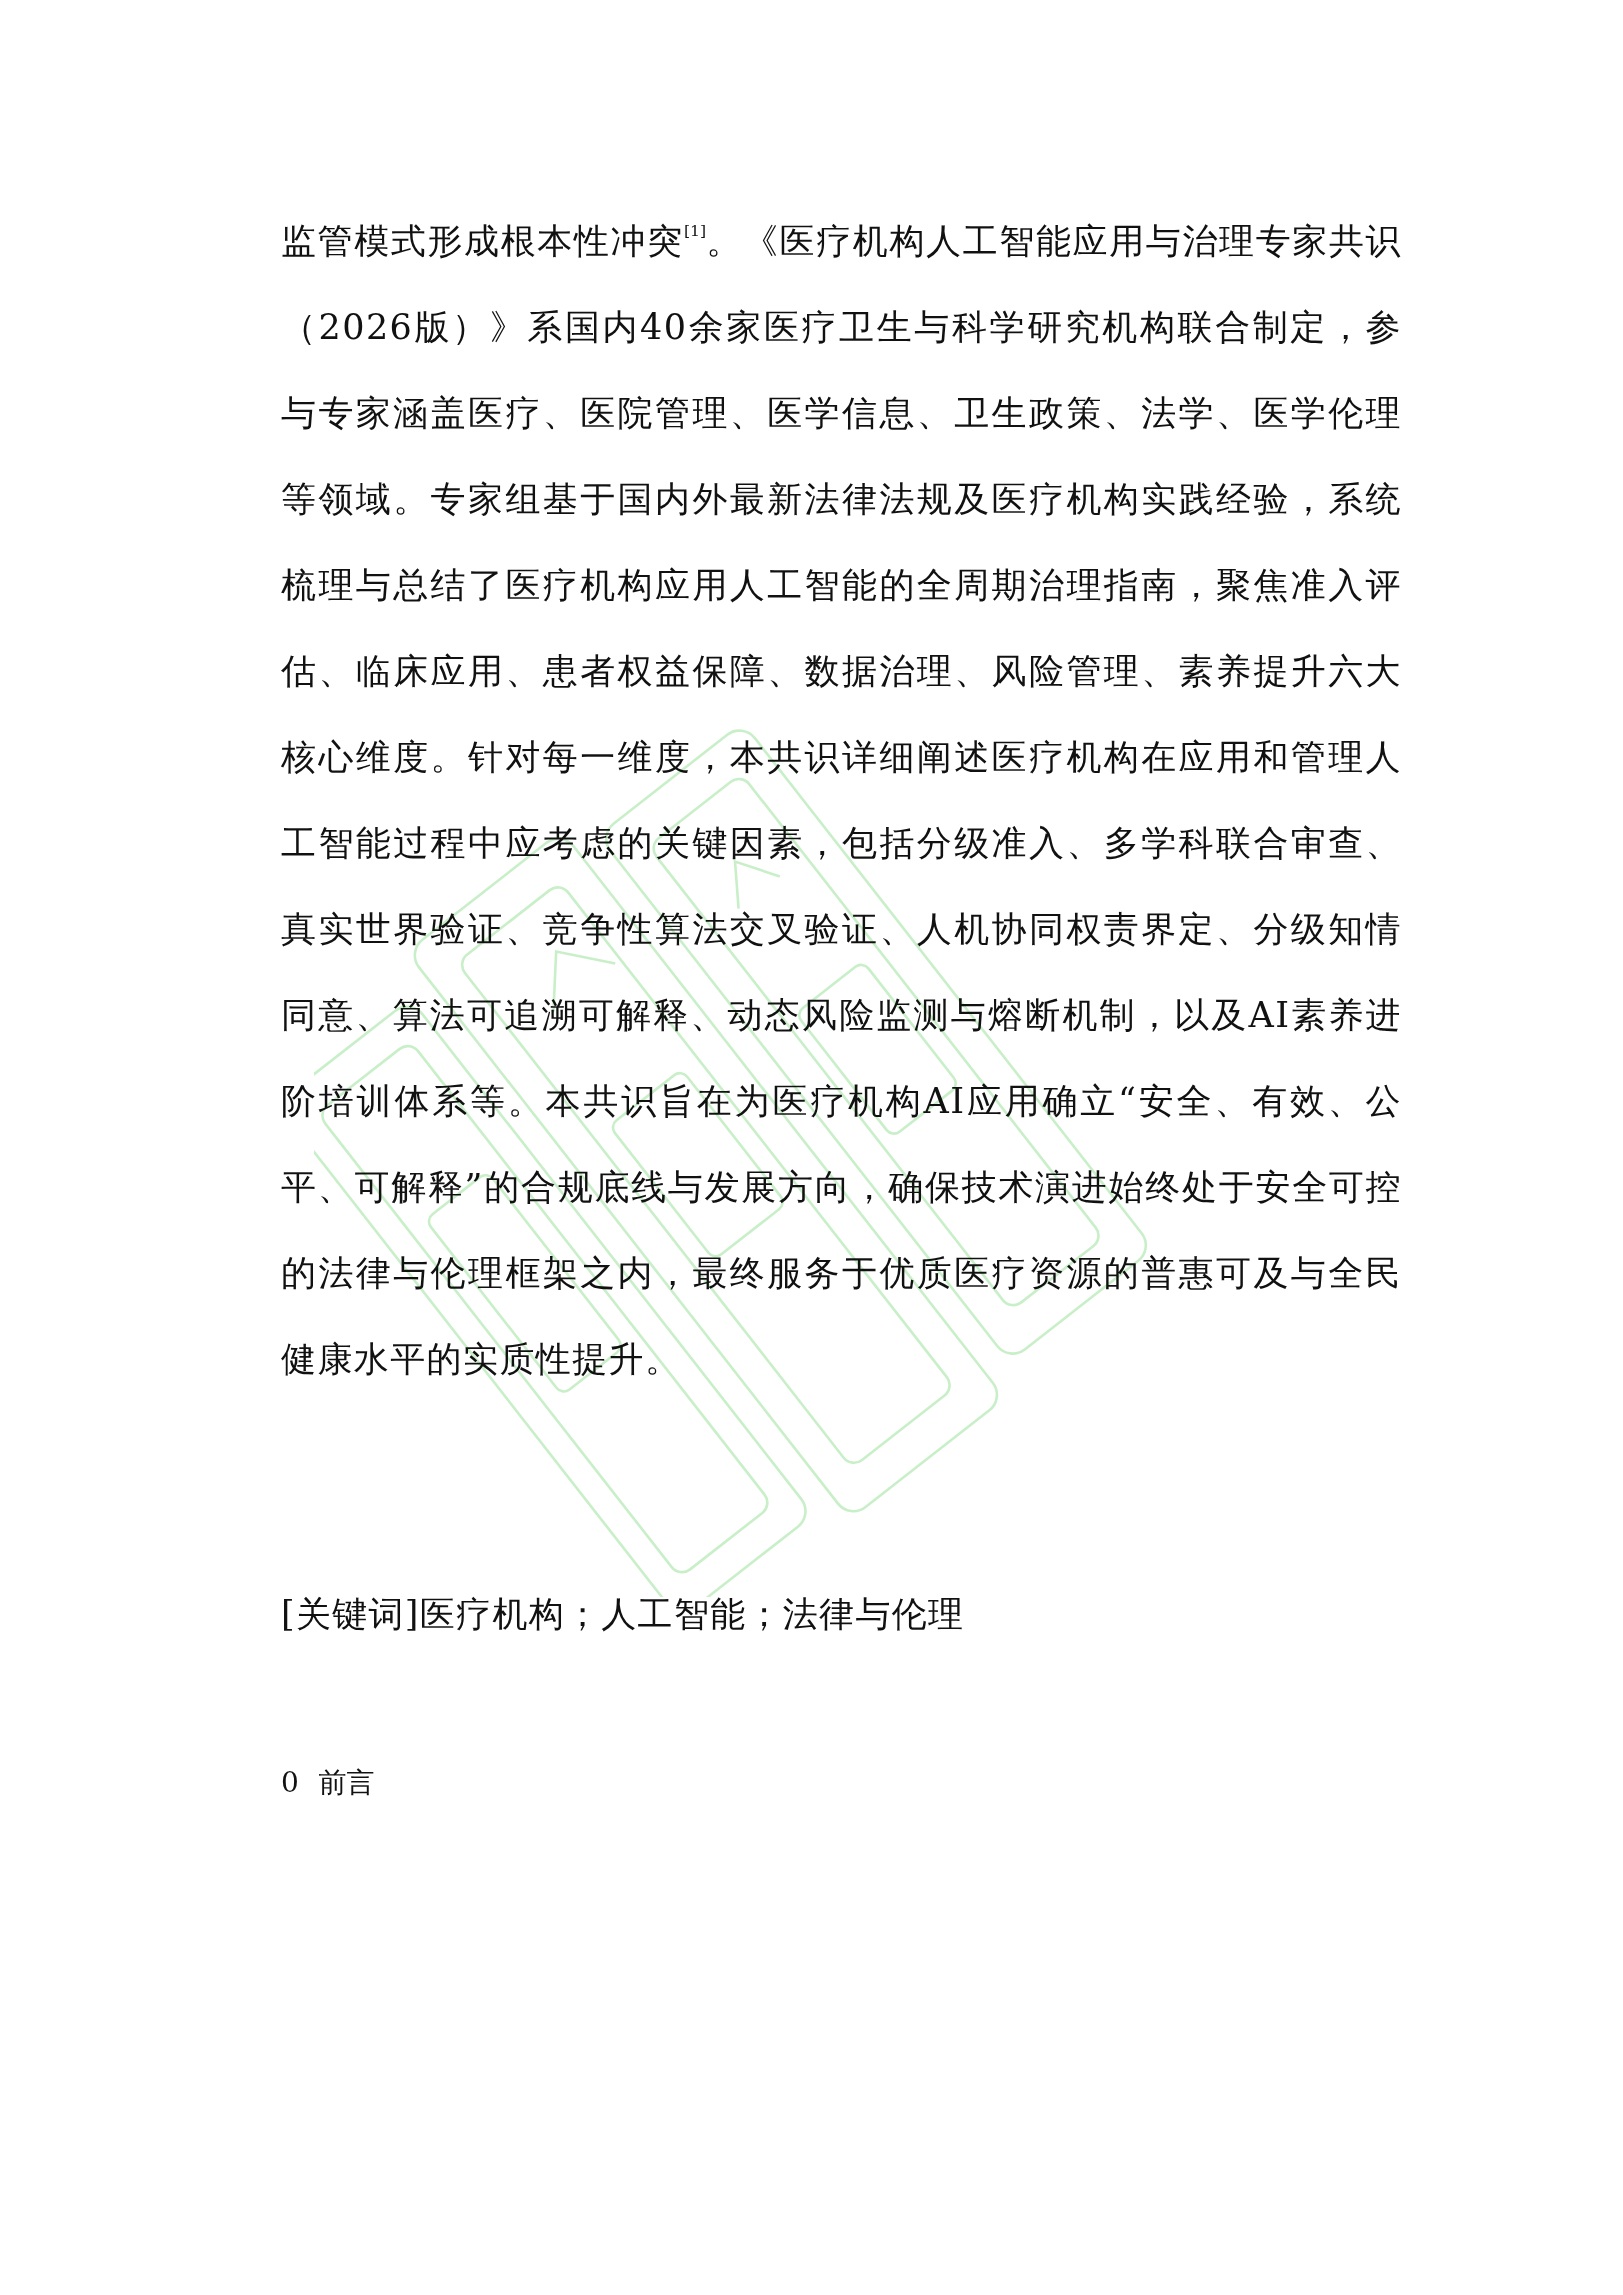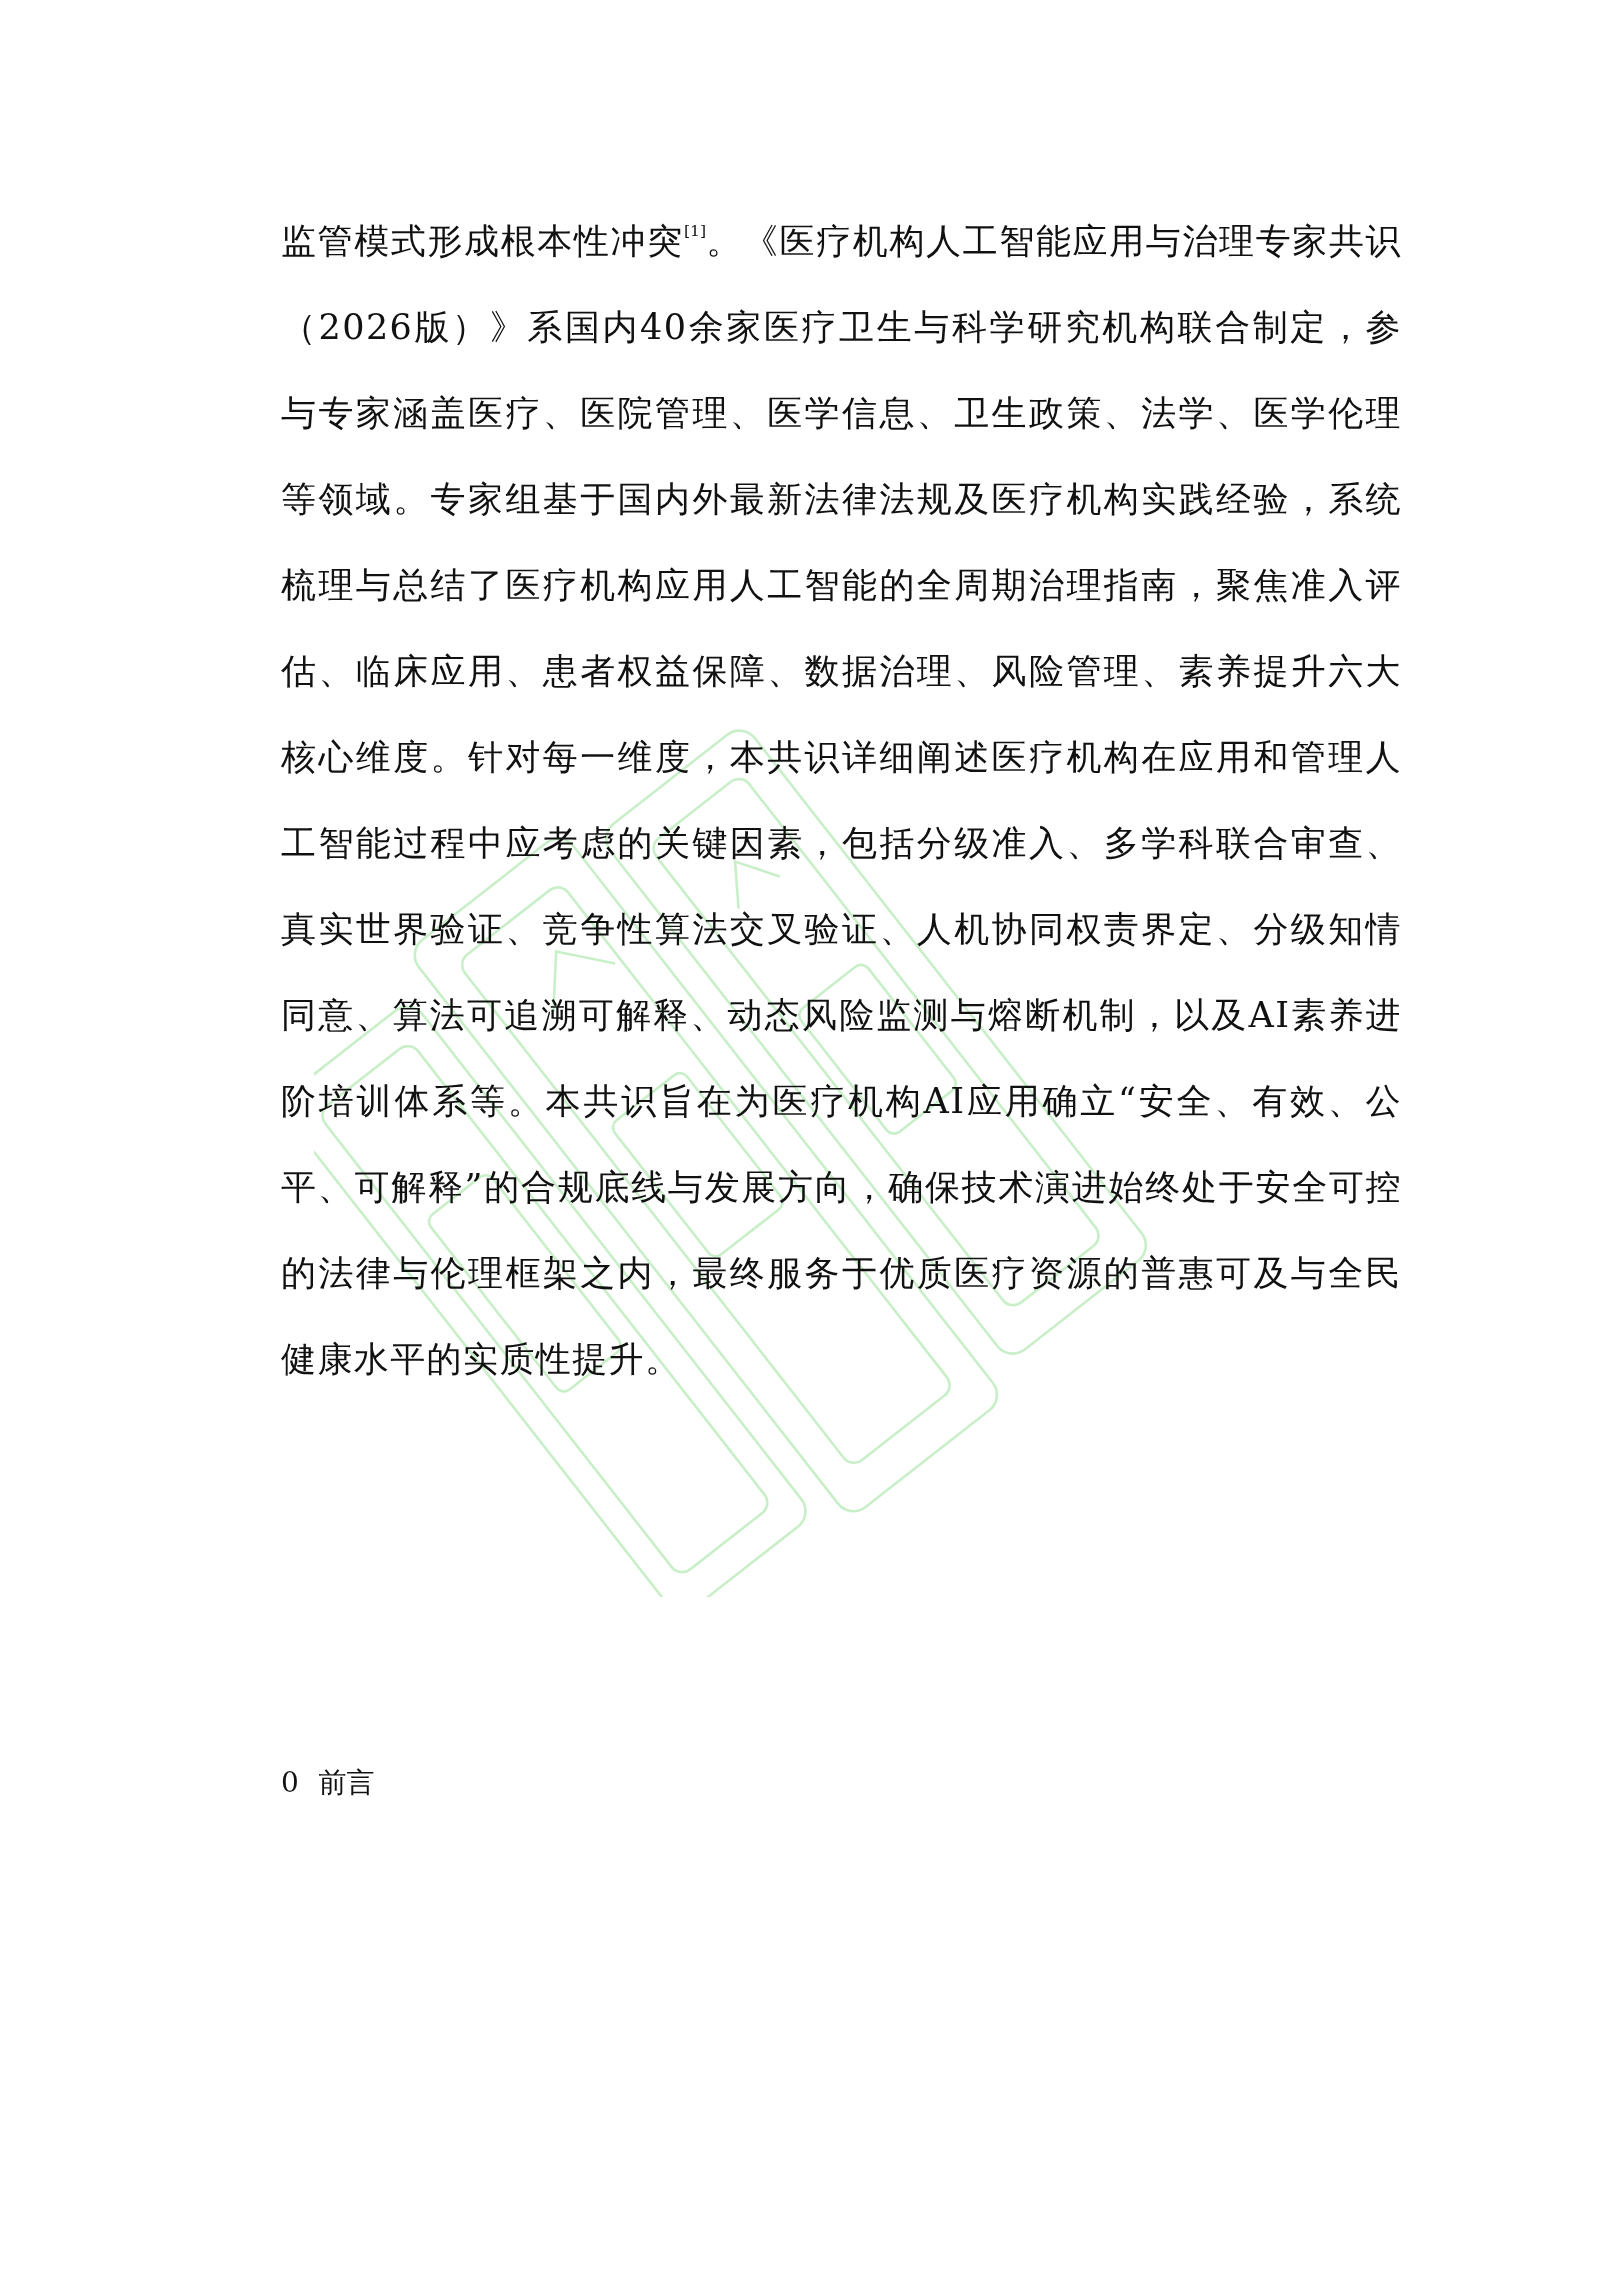--- a/index.html
+++ b/index.html
@@ -98,20 +98,23 @@
     <rect x="520" y="520" width="140" height="260" rx="14"></rect>
     <rect x="850" y="560" width="130" height="240" rx="14"></rect>
     <rect x="210" y="460" width="120" height="340" rx="14"></rect>
   </g>
 </svg>
 
 <div class="page">
 
   <p class="para"><span>监管模式形成根本性冲突</span><span class="sup">[1]</span><span>。《医疗机构人工智能应用与治理专家共识（2026版）》系国内40余家医疗卫生与科学研究机构联合制定，参与专家涵盖医疗、医院管理、医学信息、卫生政策、法学、医学伦理等领域。专家组基于国内外最新法律法规及医疗机构实践经验，系统梳理与总结了医疗机构应用人工智能的全周期治理指南，聚焦准入评估、临床应用、患者权益保障、数据治理、风险管理、素养提升六大核心维度。针对每一维度，本共识详细阐述医疗机构在应用和管理人工智能过程中应考虑的关键因素，包括分级准入、多学科联合审查、真实世界验证、竞争性算法交叉验证、人机协同权责界定、分级知情同意、算法可追溯可解释、动态风险监测与熔断机制，以及AI素养进阶培训体系等。本共识旨在为医疗机构AI应用确立“安全、有效、公平、可解释”的合规底线与发展方向，确保技术演进始终处于安全可控的法律与伦理框架之内，最终服务于优质医疗资源的普惠可及与全民健康水平的实质性提升。</span></p>
 
+  <div class="keywords">
+    <span>[关键词]医疗机构；人工智能；法律与伦理</span>
+  </div>
 
   <div class="section-heading">
     <span class="num">0</span><span>前言</span>
   </div>
 
 
 </div>
 
 
 </body></html>

